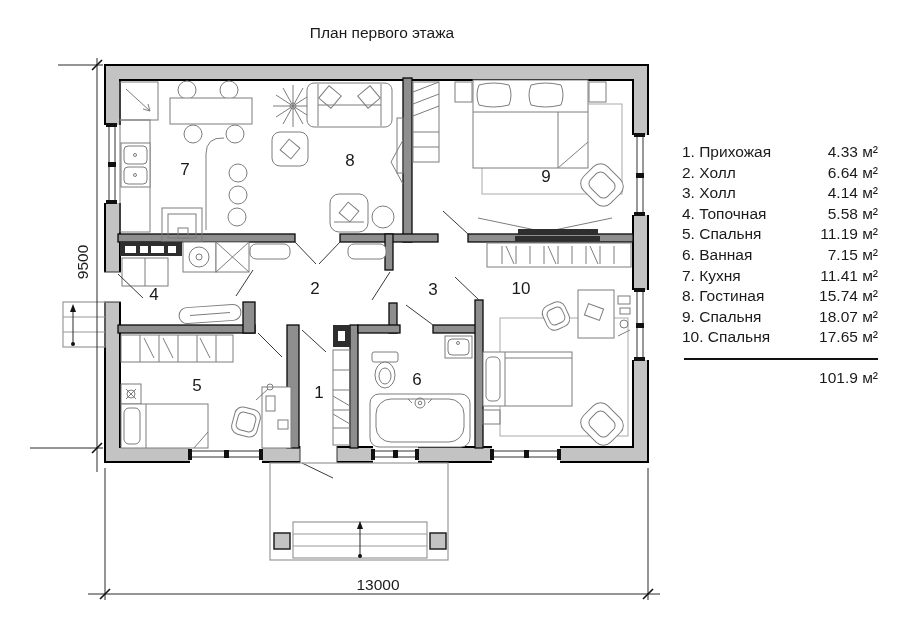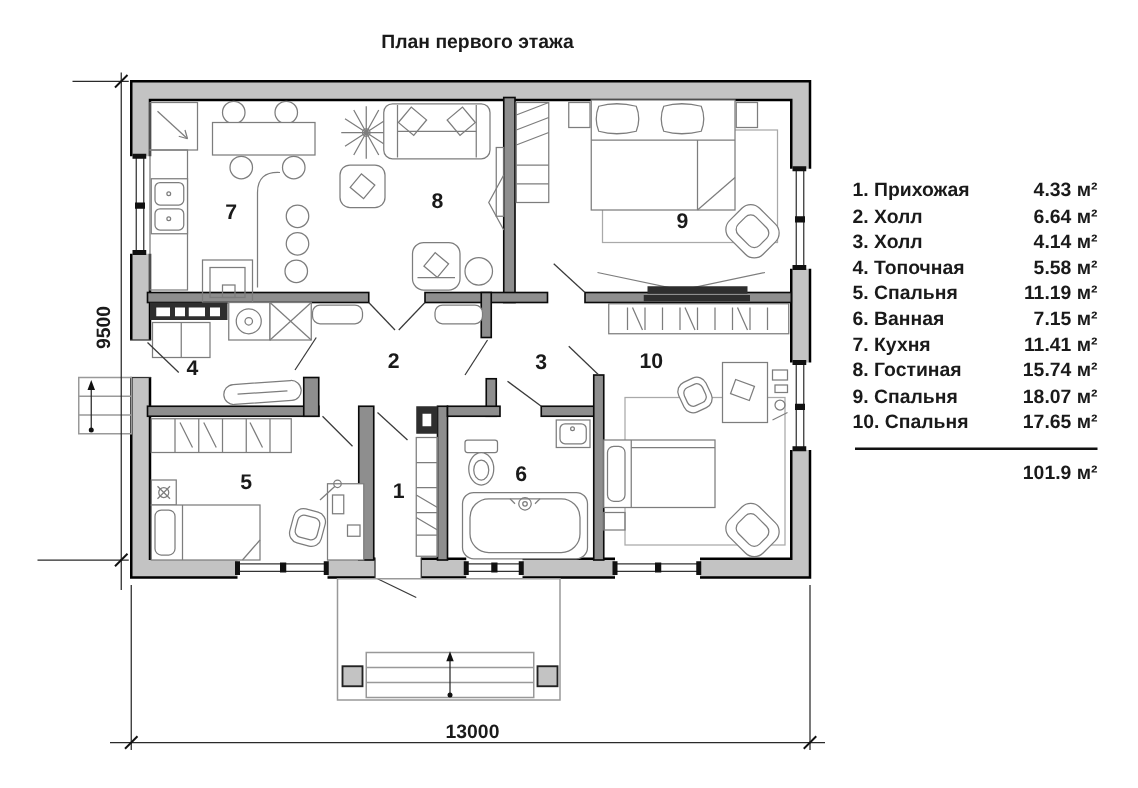--- a/index.html
+++ b/index.html
@@ -1,17 +1,17 @@
 <!DOCTYPE html>
 <html><head>
 <meta charset="utf-8">
 <style>
   html,body{margin:0;padding:0;background:#fff;}
   .page{position:relative;width:910px;height:630px;background:#fff;overflow:hidden;
-        font-family:"Liberation Sans", sans-serif;font-weight:bold;}
+        font-family:"Liberation Sans", sans-serif;}
   svg text{font-family:"Liberation Sans", sans-serif;fill:#1a1a1a;}
   .t-title{font-size:15.5px;}
   .t-room{font-size:17px;}
   .t-dim{font-size:15.5px;}
   .t-leg{font-size:15.5px;}
   .wall-ext{fill:#c3c3c3;stroke:#000;stroke-width:2;fill-rule:evenodd;}
   .wall-int{fill:#8e8e8e;stroke:#0a0a0a;stroke-width:1.3;}
   .cut{fill:#ffffff;stroke:none;}
   .win{stroke:#333;stroke-width:1;fill:none;}
   .tick{fill:#111;}

